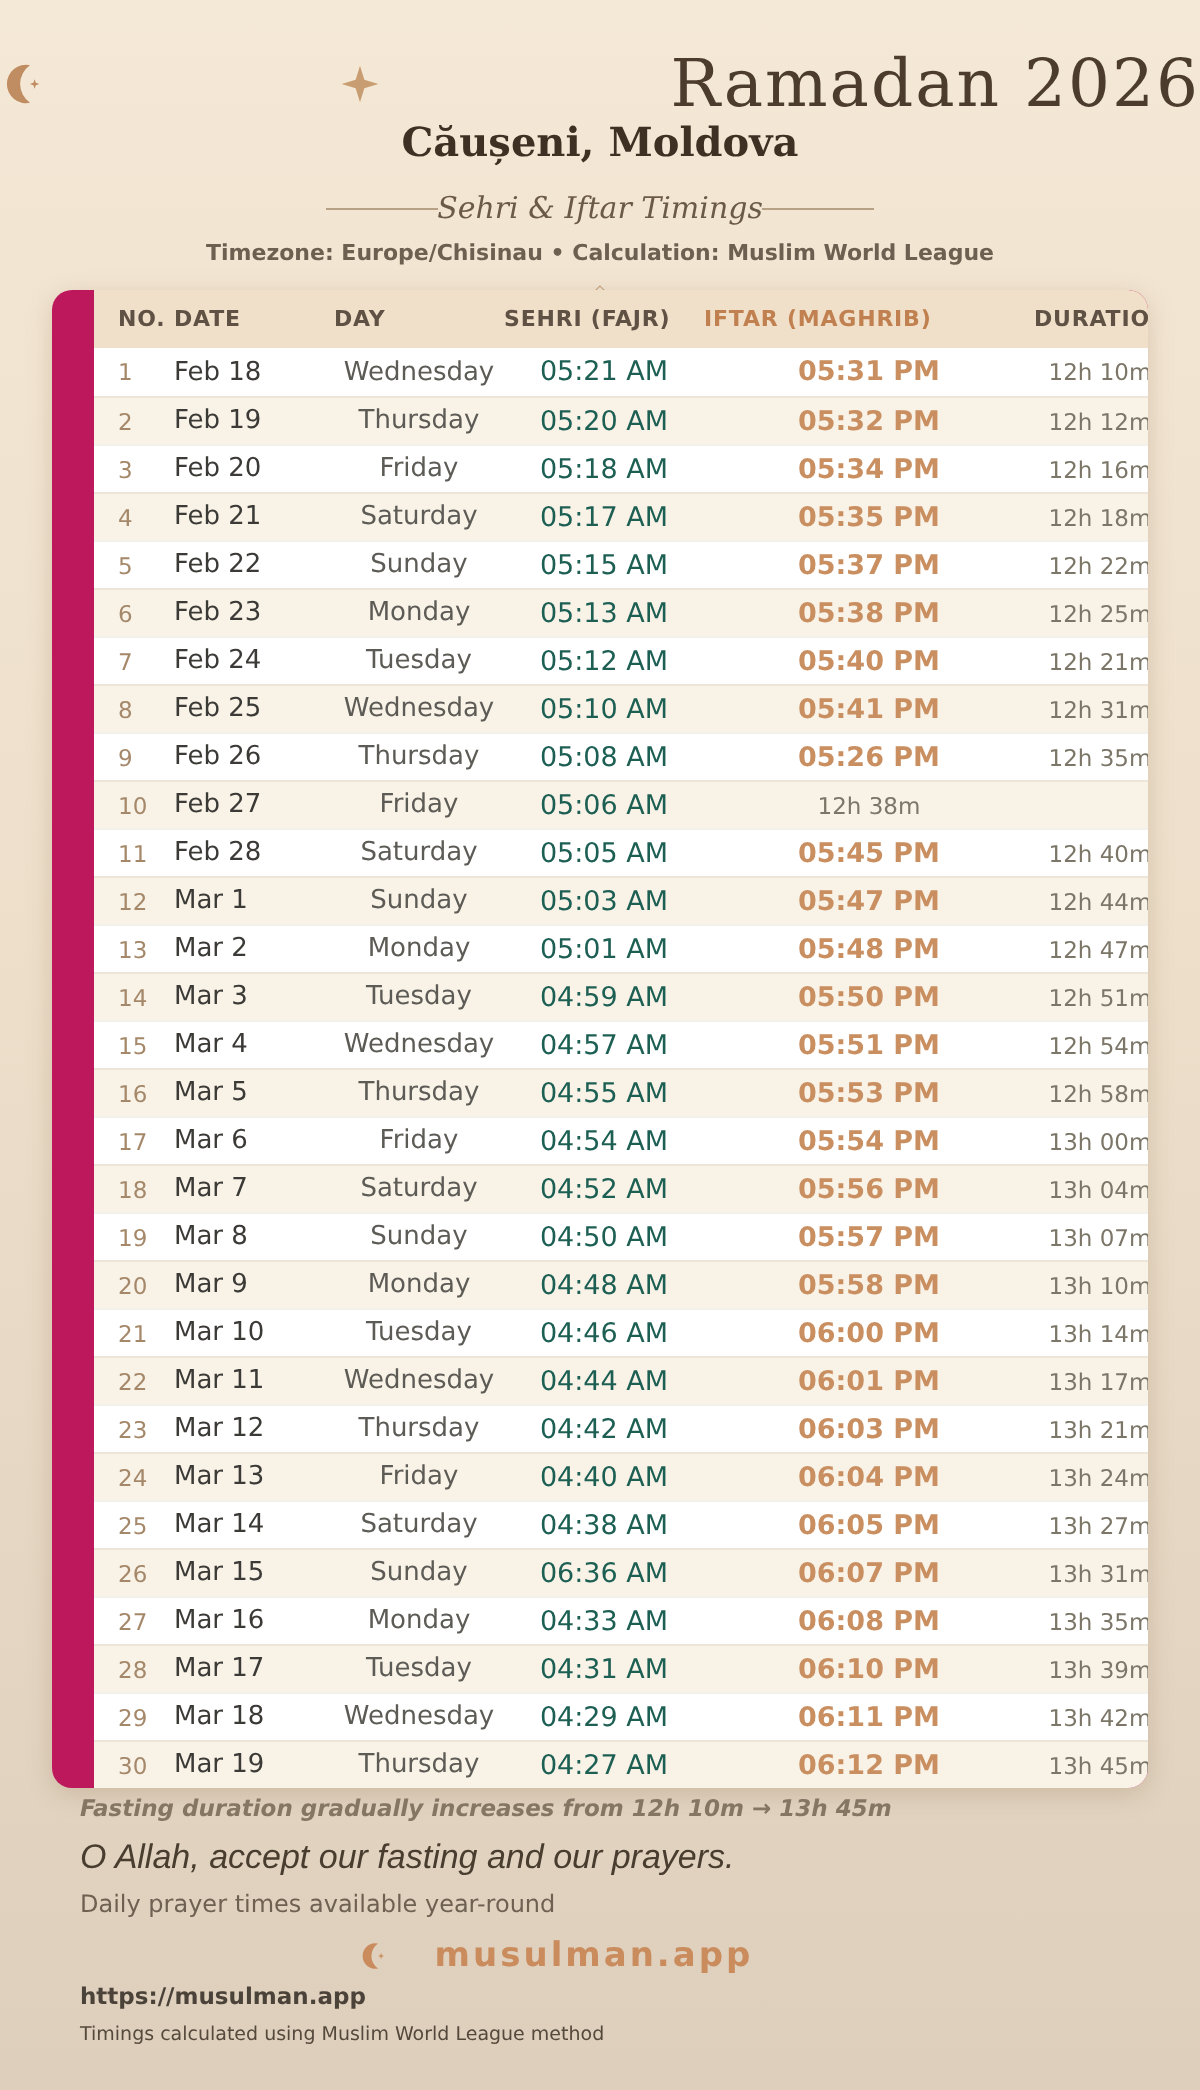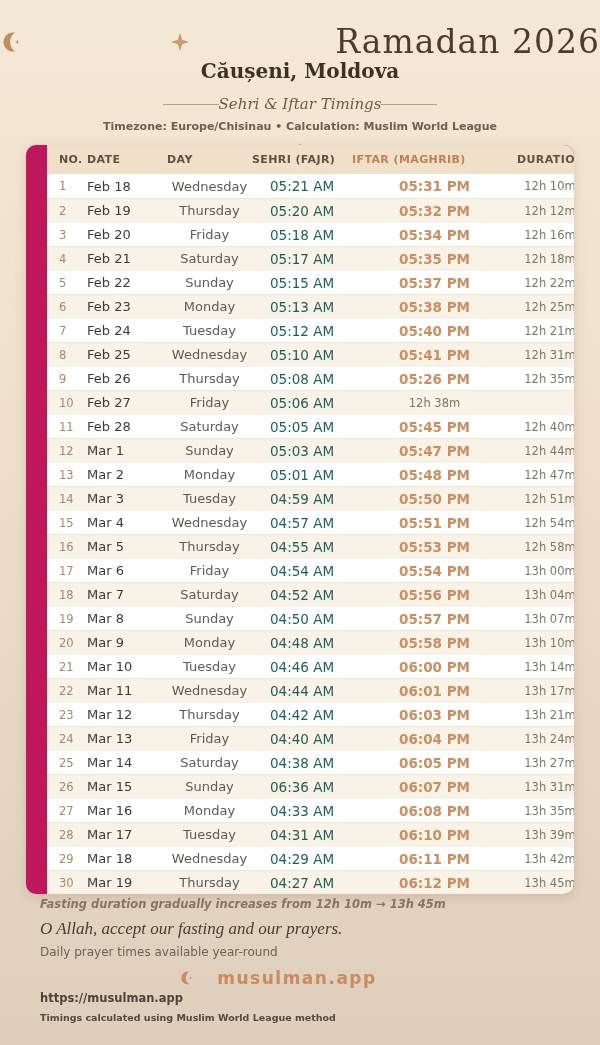--- a/index.html
+++ b/index.html
@@ -72,33 +72,33 @@
   .cell-iftar { text-align: center; font-weight: 700; font-size: 13.5px; color: #c98f60; }
   .cell-dur   { text-align: center; font-size: 11.5px; color: #7c7668; }
 
   
   .ftr { position: absolute; left: 0; top: 897px; width: 476px; text-align: left; margin-left: 40px; }
   .fast-note {
     font-size: 11.5px; font-style: italic; font-weight: 600; color: #847663;
   }
   .dua {
     margin-top: 8px;
-    font-family: Liberation Serif, serif;
+    font-family: Liberation Sans, sans-serif;
     font-style: italic; font-size: 17px; color: #493d2f;
   }
   .avail { margin-top: 6px; font-size: 12px; color: #6e6152; }
   .brand-row {
     margin-top: 9px;
     display: flex; align-items: center; justify-content: center; gap: 22px;
   }
   .brand {
     font-size: 17px; font-weight: 700; color: #ca8b5d; letter-spacing: 1.5px;
   }
   .url { margin-top: 3px; font-size: 11.5px; font-weight: 600; color: #4b4239; }
-  .method { margin-top: 7px; font-size: 9.5px; font-weight: 700; color: #55493c; }
+  .method { margin-top: 7px; font-size: 9.5px; font-weight: 400; color: #55493c; }
 </style>
 </head>
 <body>
 
 <div class="page">
 
   <header class="hdr">
     <div class="title-row">
       <span class="icon-crescent">
         <svg width="24" height="24" viewBox="0 0 24 24">

